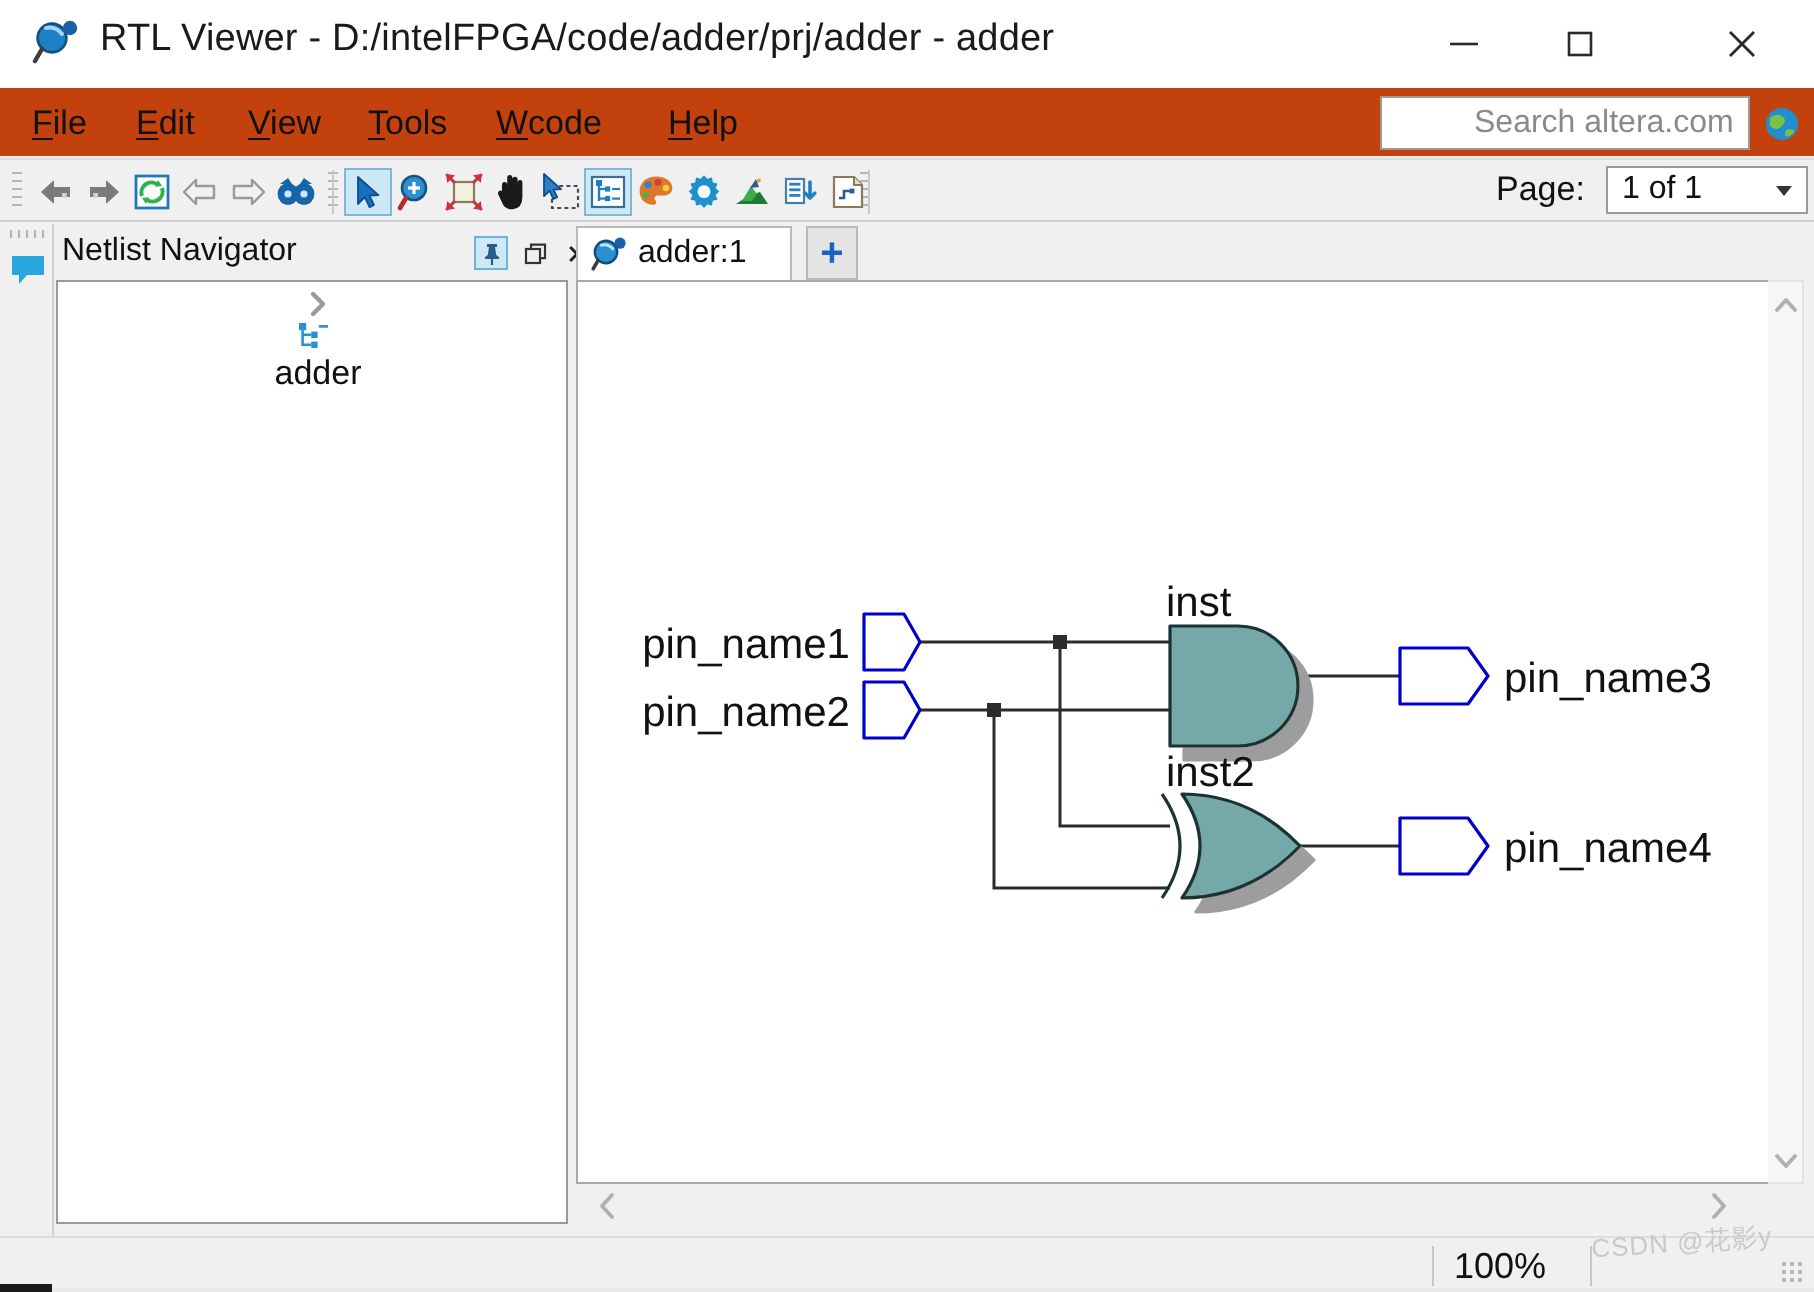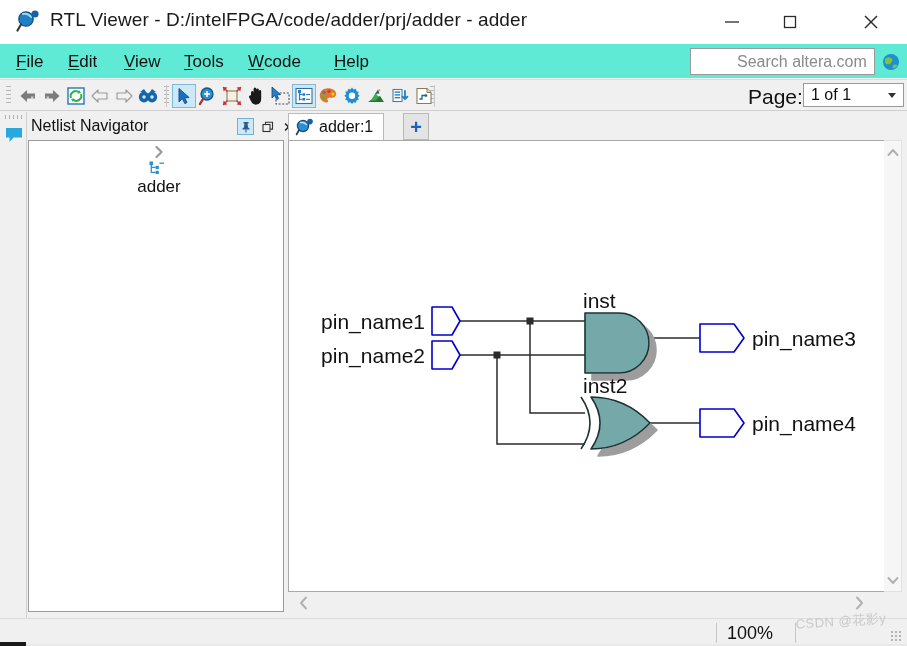--- a/index.html
+++ b/index.html
@@ -13,37 +13,37 @@
 
   
   .titlebar{position:absolute;left:0;top:0;width:907px;height:44px;background:#ffffff;}
   .app-icon{position:absolute;left:16px;top:10px;width:26px;height:24px;}
   .title-text{position:absolute;left:50px;top:9px;font-size:19px;color:#1a1a1a;white-space:nowrap;letter-spacing:0.1px;}
   .wbtn{position:absolute;top:0;width:46px;height:44px;cursor:default;}
   .wbtn svg{position:absolute;left:50%;top:50%;transform:translate(-50%,-50%);}
   .wmin{left:709px;} .wmax{left:767px;} .wclose{left:848px;}
 
   
-  .menubar{position:absolute;left:0;top:44px;width:907px;height:34px;background:#5eead4;}
+  .menubar{position:absolute;left:0;top:44px;width:907px;height:34px;background:#c2410c;}
   .menu-item{position:absolute;top:6px;font-size:17px;color:#111;padding:2px 6px;cursor:default;}
   .menu-item u{text-decoration:underline;text-underline-offset:2px;}
   .searchbox{position:absolute;left:690px;top:48px;width:185px;height:27px;border:1px solid #9a9a9a;background:#fff;box-sizing:border-box;}
   .searchbox input{border:0;outline:0;width:100%;height:100%;box-sizing:border-box;padding:0 6px;font-size:16px;font-family:inherit;color:#b91c1c;background:transparent;margin-left:40px;}
   .searchbox input::placeholder{color:#8a8a8a;}
   .globe{position:absolute;left:882px;top:53px;width:18px;height:18px;}
 
   
   .toolbar{position:absolute;left:0;top:79px;width:907px;height:32px;background:#f0f0f0;border-top:1px solid #dcdcdc;border-bottom:1px solid #cfcfcf;box-sizing:border-box;}
   .grip{position:absolute;top:6px;width:5px;height:20px;
         background:repeating-linear-gradient(to bottom,#b6b6b6 0 1px,transparent 1px 4px);}
   .tbtn{position:absolute;top:4px;width:24px;height:24px;box-sizing:border-box;}
   .tbtn.sel{background:#cde8f7;border:1px solid #7eb9d6;}
   .tbtn svg{position:absolute;left:50%;top:50%;transform:translate(-50%,-50%);}
   .tsep{position:absolute;top:5px;width:1px;height:22px;background:#c8c8c8;}
-  .page-label{position:absolute;left:748px;top:85px;font-size:21px;color:#111;}
+  .page-label{position:absolute;left:748px;top:85px;font-size:17px;color:#111;}
   .page-combo{position:absolute;left:803px;top:83px;width:101px;height:24px;border:1px solid #9a9a9a;background:#fff;box-sizing:border-box;}
   .page-combo .val{position:absolute;left:7px;top:2px;font-size:16px;color:#111;}
   .page-combo .arrow{position:absolute;right:7px;top:9px;width:0;height:0;border-left:4px solid transparent;border-right:4px solid transparent;border-top:5px solid #333;}
 
   
   .leftstrip{position:absolute;left:0;top:112px;width:27px;height:506px;background:#f0f0f0;border-right:1px solid #d0d0d0;box-sizing:border-box;}
   .leftstrip .dots{position:absolute;left:5px;top:3px;width:17px;height:4px;
         background:repeating-linear-gradient(to right,#b0b0b0 0 1px,transparent 1px 4px);}
   .bubble{position:absolute;left:4px;top:14px;width:20px;height:18px;}
 
@@ -55,21 +55,21 @@
   .dockbtn.on{background:#cde8f7;border:1px solid #6fb3d4;}
   .dockbtn svg{position:absolute;left:50%;top:50%;transform:translate(-50%,-50%);}
   .dock-body{position:absolute;left:0;top:26px;width:256px;height:472px;background:#fff;border:1px solid #9a9a9a;box-sizing:border-box;}
   .tree-row{position:absolute;left:0;top:4px;width:100%;height:24px;display:flex;align-items:center;padding-left:6px;box-sizing:border-box;flex-direction:column;}
   .chev{width:18px;height:18px;display:flex;align-items:center;justify-content:center;}
   .tree-ico{width:20px;height:18px;margin-right:5px;}
   .tree-label{font-size:17px;color:#111;}
 
   
   .tabstrip{position:absolute;left:288px;top:113px;width:603px;height:27px;background:#f0f0f0;}
-  .tab{position:absolute;left:0;top:0;height:27px;background:#fff;border:1px solid #b9b9b9;border-bottom:none;box-sizing:border-box;display:flex;align-items:center;padding:0 10px 0 6px;}
+  .tab{position:absolute;left:0;top:0;height:27px;background:#fff;border:1px solid #b9b9b9;border-bottom:none;box-sizing:border-box;display:flex;align-items:center;padding:0 22px 0 6px;}
   .tab .tico{width:20px;height:19px;margin-right:4px;}
   .tab .tlbl{font-size:16px;color:#111;}
   .tabadd{position:absolute;left:115px;top:0;width:26px;height:27px;background:#e4e4e4;border:1px solid #b9b9b9;box-sizing:border-box;display:flex;align-items:center;justify-content:center;color:#1a62c4;font-size:20px;font-weight:bold;line-height:1;}
 
   
   .canvas-wrap{position:absolute;left:288px;top:140px;width:603px;height:452px;background:#fff;border:1px solid #a9a9a9;box-sizing:border-box;overflow:hidden;}
   .canvas-svg{position:absolute;left:0;top:0;}
   .vscroll{position:absolute;left:884px;top:140px;width:18px;height:452px;background:#f6f6f6;border:1px solid #e2e2e2;border-left:none;box-sizing:border-box;}
   .vscroll .arr{position:absolute;left:0;width:18px;height:18px;display:flex;align-items:center;justify-content:center;}
   .vscroll .arr.up{top:2px;} .vscroll .arr.dn{bottom:2px;}

